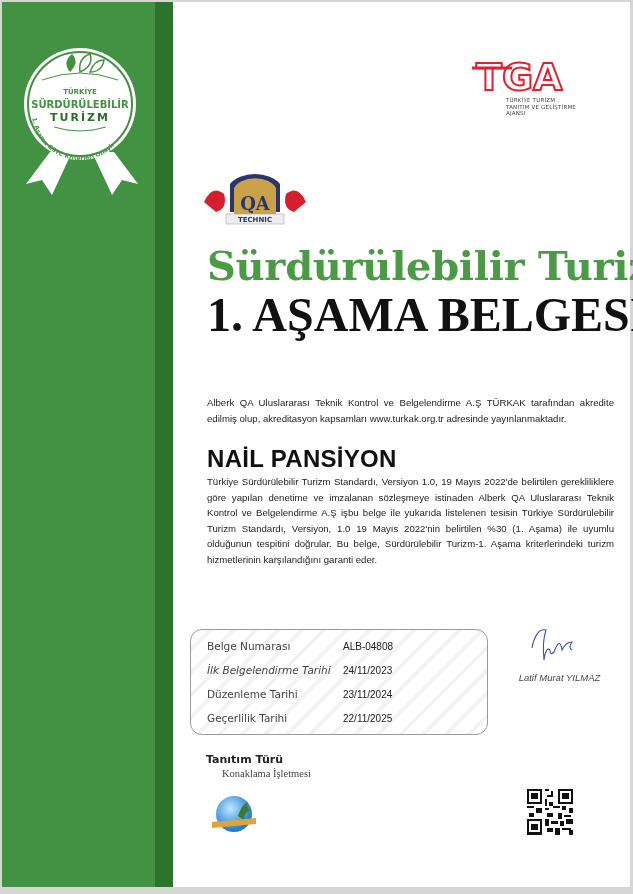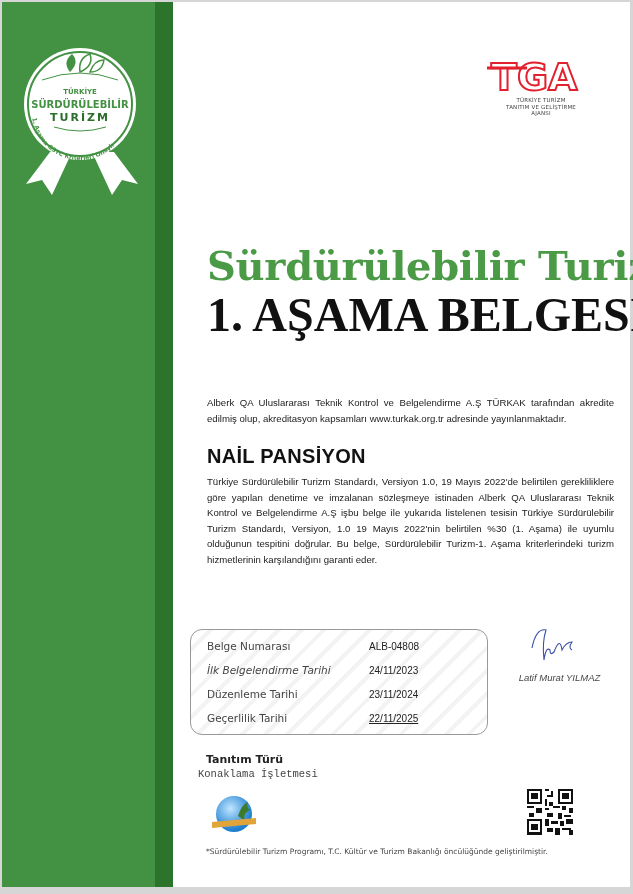--- a/index.html
+++ b/index.html
@@ -3,38 +3,38 @@
 <meta charset="utf-8">
 <style>
   html, body { margin:0; padding:0; }
   body { width:633px; height:894px; background:#d6d6d6; position:relative; overflow:hidden; font-family:"Liberation Sans", sans-serif; }
   .page { position:absolute; left:2px; top:2px; width:628px; height:885px; background:#ffffff; }
   .band { position:absolute; left:0; top:0; width:153px; height:885px; background:#439143; }
   .band-dark { position:absolute; left:153px; top:0; width:18px; height:885px; background:#2c732c; }
   .badge { position:absolute; left:10px; top:30px; width:140px; height:170px; }
   .logo-ktb { position:absolute; left:190px; top:40px; width:150px; height:95px; text-align:center; }
   .ktb-text { color:#d4202d; font-weight:bold; font-size:11px; line-height:12px; font-family:"DejaVu Sans", sans-serif; }
-  .logo-tga { position:absolute; left:470px; top:50px; width:140px; height:75px;text-align:center; }
+  .logo-tga { position:absolute; left:470px; top:50px; width:140px; height:75px; }
   .tga-sub { position:absolute; left:34px; top:45px; color:#444; font-size:5.5px; line-height:6.5px; font-family:"DejaVu Sans", sans-serif; letter-spacing:0.2px; }
   .logo-qa { position:absolute; left:198px; top:170px; width:110px; height:60px; }
   .title-green { position:absolute; left:205px; top:240px; font-family:"DejaVu Serif", serif; font-weight:bold; color:#4a9a46; font-size:40px; letter-spacing:-0.3px; white-space:nowrap; }
   .title-black { position:absolute; left:205px; top:285px; font-family:"Liberation Serif", serif; font-weight:bold; color:#111; font-size:48px; white-space:nowrap; }
   .para { position:absolute; left:205px; width:407px; font-size:9.6px; line-height:15.6px; color:#222; text-align:justify; }
   .p1 { top:335px; }
   .p2 { top:393px; }
-  .facility { position:absolute; left:205px; top:443px; font-weight:bold; font-size:20px; color:#111; letter-spacing:0.3px; }
+  .facility { position:absolute; left:205px; top:443px; font-weight:bold; font-size:24px; color:#111; letter-spacing:0.3px; }
   .p3 { top:472px; }
   .info-box { position:absolute; left:188px; top:627px; width:296px; height:104px; border:1.3px solid #999; border-radius:12px; background:
       repeating-linear-gradient(135deg, #ffffff 0px, #ffffff 12px, #f3f3f3 12px, #f3f3f3 16px); }
   .info-row { position:absolute; left:16px; font-family:"DejaVu Sans", sans-serif; font-size:10.5px; color:#444; }
-  .info-val { position:absolute; left:178px; font-size:10px; color:#222; }
+  .info-val { position:absolute; left:152px; font-size:10px; color:#222; }
   .sig { position:absolute; left:510px; top:620px; width:95px; height:70px; text-align:center;font-style:italic; }
   .sig-name { font-size:9.5px; color:#444; position:absolute; left:0; top:50px; width:95px; text-align:center; white-space:nowrap; }
   .kurulus-label { position:absolute; left:204px; top:751px; font-weight:bold; font-size:11px; font-family:"DejaVu Sans", sans-serif; color:#222; }
-  .kurulus-val { position:absolute; left:196px; top:766px; font-size:10.5px; font-family:Liberation Mono, monospace; color:#444; }
+  .kurulus-val { position:absolute; left:220px; top:766px; font-size:10.5px; font-family:Liberation Serif, serif; color:#444; }
   .island { position:absolute; left:208px; top:790px; width:50px; height:45px; }
   .qr { position:absolute; left:525px; top:786px; width:46px; height:47px; }
   .footnote { position:absolute; left:204px; top:845px; font-size:7.5px; color:#444; font-family:"DejaVu Sans", sans-serif; white-space:nowrap; }
 </style>
 </head>
 <body>
 
 <div class="page">
   <div class="band"></div>
   <div class="band-dark"></div>
@@ -66,38 +66,49 @@
       <text x="4" y="38" font-family="DejaVu Sans, sans-serif" font-weight="bold" font-size="38" fill="none" stroke="#e3202e" stroke-width="2">TGA</text>
       <line x1="0" y1="16" x2="40" y2="16" stroke="#e3202e" stroke-width="3"></line>
     </svg>
     <div class="tga-sub">
       <div>TÜRKİYE TURİZM</div>
       <div>TANITIM VE GELİŞTİRME</div>
       <div>AJANSI</div>
     </div>
   </div>
 
+  <div class="logo-qa">
+    <svg width="110" height="60" viewBox="0 0 110 60">
+      <path d="M30 12 A28 18 0 0 1 80 12 L80 40 L30 40 Z" fill="#2a3570"></path>
+      <path d="M34 16 A22 14 0 0 1 76 16 L76 42 L34 42 Z" fill="#c9a24a"></path>
+      <text x="55" y="38" text-anchor="middle" font-family="DejaVu Serif, serif" font-weight="bold" font-size="18" fill="#2a3570">QA</text>
+      <path d="M4 30 q8 -18 20 -8 q4 14 -8 18 z" fill="#d4202d"></path>
+      <path d="M106 30 q-8 -18 -20 -8 q-4 14 8 18 z" fill="#d4202d"></path>
+      <rect x="26" y="42" width="58" height="10" fill="#eeeeee" stroke="#999" stroke-width="0.5"></rect>
+      <text x="55" y="50" text-anchor="middle" font-family="DejaVu Sans, sans-serif" font-weight="bold" font-size="7" fill="#2a3570">TECHNIC</text>
+    </svg>
+  </div>
 
   <div class="title-green">Sürdürülebilir Turizm</div>
   <div class="title-black">1. AŞAMA BELGESİ</div>
 
   <div class="para p2">Alberk QA Uluslararası Teknik Kontrol ve Belgelendirme A.Ş TÜRKAK tarafından akredite edilmiş olup, akreditasyon kapsamları www.turkak.org.tr adresinde yayınlanmaktadır.</div>
 
   <div class="facility">NAİL PANSİYON</div>
   <div class="para p3">Türkiye Sürdürülebilir Turizm Standardı, Versiyon 1.0, 19 Mayıs 2022'de belirtilen gerekliliklere göre yapılan denetime ve imzalanan sözleşmeye istinaden Alberk QA Uluslararası Teknik Kontrol ve Belgelendirme A.Ş işbu belge ile yukarıda listelenen tesisin Türkiye Sürdürülebilir Turizm Standardı, Versiyon, 1.0 19 Mayıs 2022'nin belirtilen %30 (1. Aşama) ile uyumlu olduğunun tespitini doğrular. Bu belge, Sürdürülebilir Turizm-1. Aşama kriterlerindeki turizm hizmetlerinin karşılandığını garanti eder.</div>
 
   <div class="info-box">
     <div class="info-row" style="top:10px;text-align:center;">Belge Numarası</div>
     <div class="info-val" style="top:11px;">ALB-04808</div>
     <div class="info-row" style="top:34px;font-style:italic;">İlk Belgelendirme Tarihi</div>
     <div class="info-val" style="top:35px;">24/11/2023</div>
     <div class="info-row" style="top:58px;">Düzenleme Tarihi</div>
     <div class="info-val" style="top:59px;">23/11/2024</div>
     <div class="info-row" style="top:82px;">Geçerlilik Tarihi</div>
-    <div class="info-val" style="top:83px;text-decoration:underline;">22/11/2025</div>
+    <div class="info-val" style="top:83px;">22/11/2025</div>
   </div>
 
   <div class="sig">
     <svg width="95" height="48" viewBox="0 0 95 48">
       <path d="M20 26 q4 -20 14 -18 q-4 12 -2 30 q2 -14 6 -10 q0 6 4 2 q6 -16 8 -2 q4 -8 10 -8 q-4 6 0 8" fill="none" stroke="#3a4fa8" stroke-width="1.1"></path>
     </svg>
     <div class="sig-name">Latif Murat YILMAZ</div>
   </div>
 
   <div class="kurulus-label">Tanıtım Türü</div>
@@ -150,14 +161,13 @@
           <rect x="15" y="15" width="2" height="2"></rect>
         <rect x="18" y="14" width="3" height="2"></rect>
           <rect x="9" y="18" width="3" height="2"></rect>
           <rect x="13" y="18" width="2" height="3"></rect>
         <rect x="16" y="18" width="4" height="1"></rect>
           <rect x="19" y="19" width="2" height="2"></rect>
       </g>
     </svg>
   </div>
 
-  <div class="footnote">*Sürdürülebilir Turizm Programı, T.C. Kültür ve Turizm Bakanlığı öncülüğünde geliştirilmiştir.</div>
 </div>
 
 </body></html>

